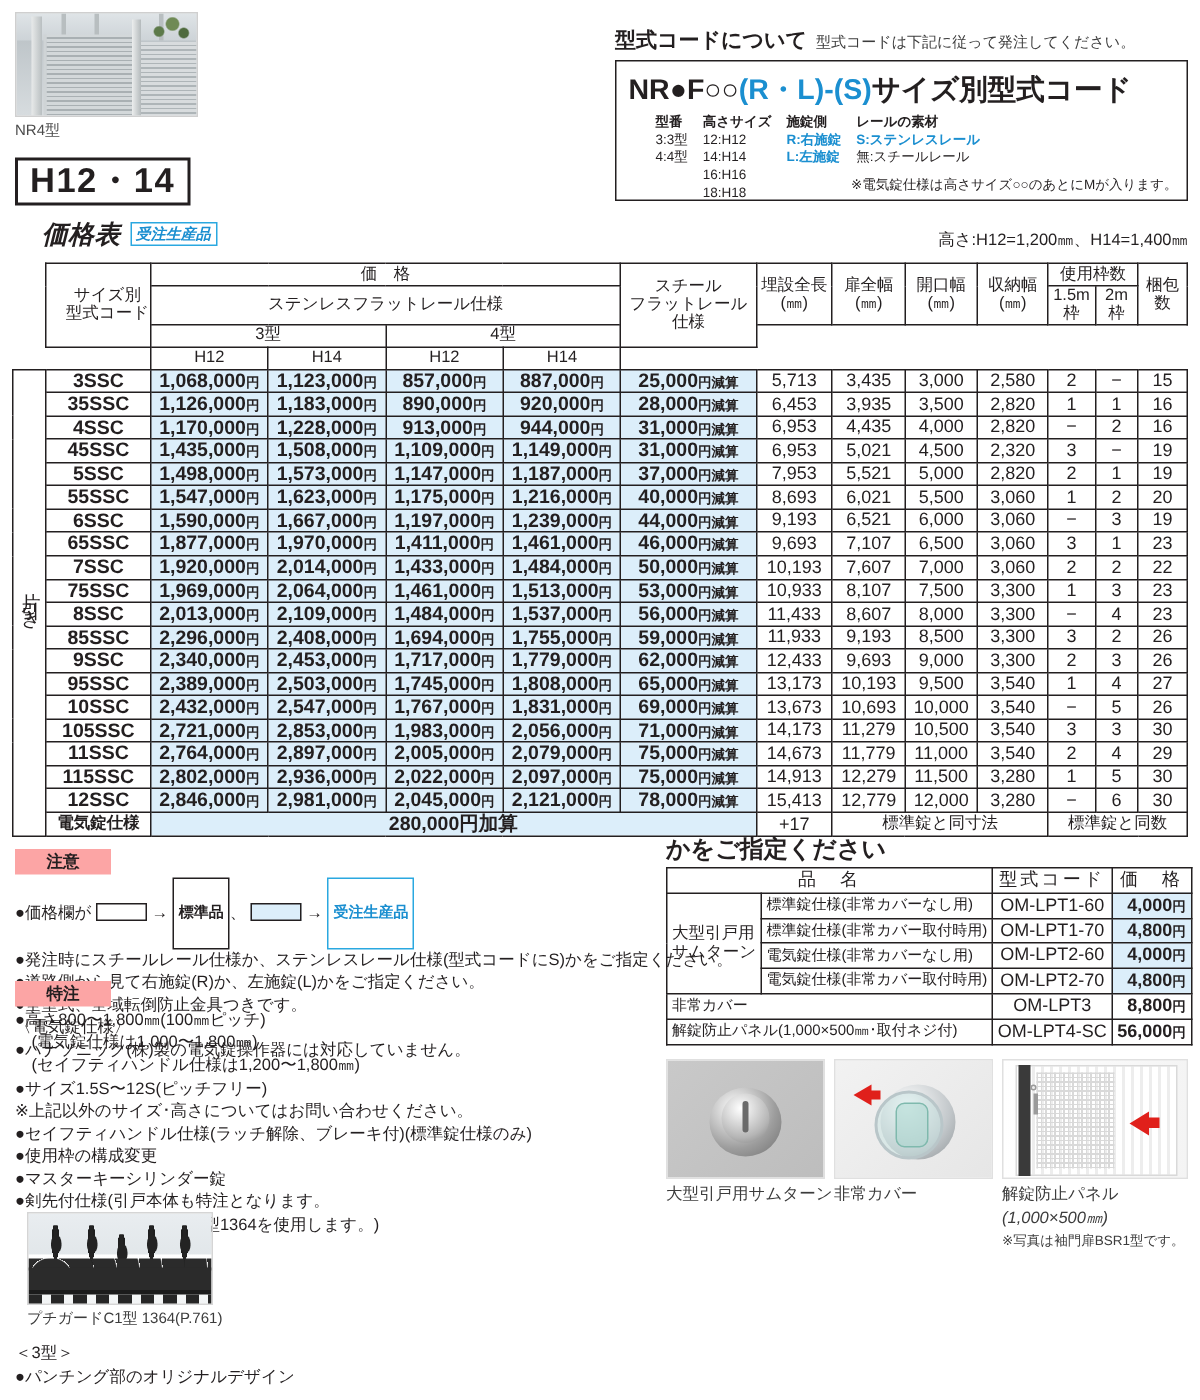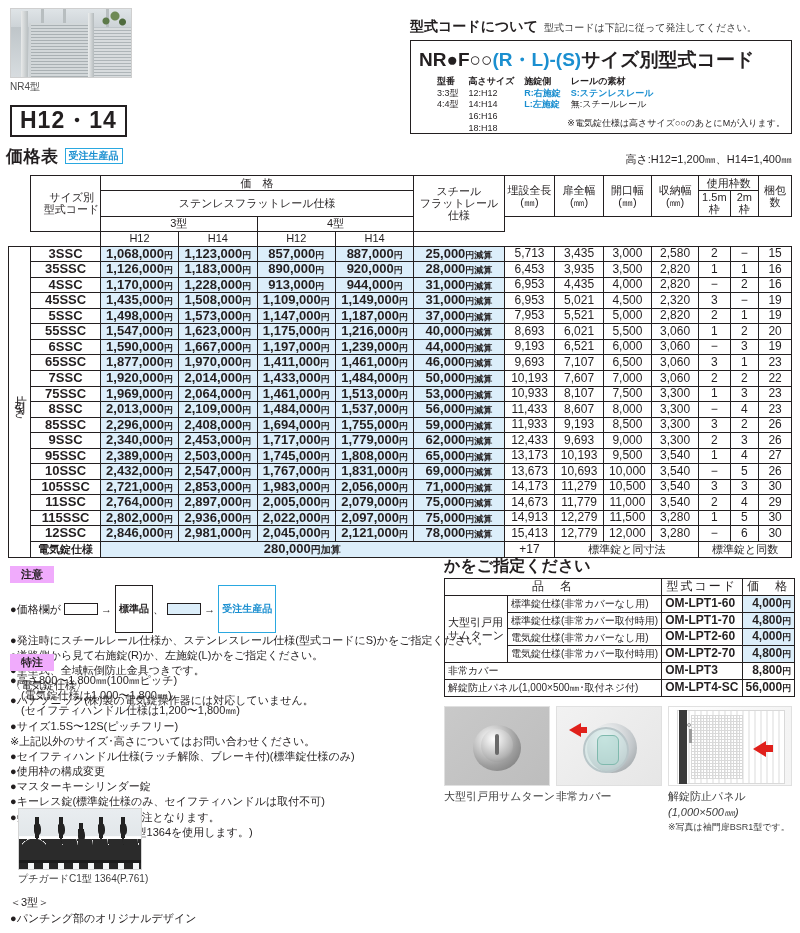--- a/index.html
+++ b/index.html
@@ -42,22 +42,22 @@
   .photo-caption { position:absolute; font-size:10px; color:#4b4b4b; }
   #photo-caption-nr4 { left:10px; top:80px; }
 
   
   #size-title {
     position:absolute; left:10px; top:105px;
     border:2px solid #231f20; padding:1px 8px 2px 8px;
     font-size:23px; font-weight:bold; letter-spacing:1px; line-height:1.08;
   }
   #price-table-title {
-    position:absolute; left:6px; top:145px;
-    font-size:17px; font-weight:bold; letter-spacing:0.5px;
+    position:absolute; left:28px; top:145px;
+    font-size:17px; font-weight:bold; letter-spacing:0.5px;font-style:italic;
   }
   .badge-order {
     display:inline-block; vertical-align:3px; margin-left:6px;
     border:1px solid #2aa8e0; color:#1b8fd0; background:#ffffff;
     font-size:10px; font-weight:bold; padding:0px 3px; letter-spacing:0;
   }
   #height-note {
     position:absolute; right:8px; top:152px; font-size:11px; color:#231f20;
   }
 
@@ -85,27 +85,27 @@
   td.steel { background:#dceefa; font-weight:bold; font-size:13px; text-align:right; padding-right:3px; }
   td.steel .sm { font-size:9px; font-weight:bold; }
   td.dim { font-size:12px; }
   td.num { font-size:12px; }
   td.vlabel {
     font-size:13px; writing-mode:vertical-rl; text-orientation:upright;
     letter-spacing:6px; width:26px; padding-top:4px;
   }
   tr.elec td.code-elec { font-size:11px; font-weight:bold; text-align:left; padding-left:3px; }
   td.elec-span { background:#dceefa; font-weight:bold; font-size:13px; }
-  td.elec-span .sm { font-size:10px; }
+  td.elec-span .sm { font-size:13px; }
   td.foot { font-size:11px; }
 
   
   .sect-label {
-    display:inline-block; background:#f0abfc; color:#231f20;
-    font-weight:bold; font-size:11px; padding:1px 11px; margin-bottom:2px;
+    display:inline-block; background:#fca5a5; color:#231f20;
+    font-weight:bold; font-size:11px; padding:1px 21px; margin-bottom:2px;
   }
   #notes-block { position:absolute; left:10px; top:566px; width:430px; }
   #spec-block { position:absolute; left:10px; top:654px; width:430px; }
   .note-line { font-size:11px; line-height:1.38; white-space:nowrap; }
   .note-line .blue { color:#0b7fc6; font-weight:bold; }
   .mini-box { display:inline-block; width:34px; height:12px; border:1px solid #231f20; vertical-align:-2px; background:#fff; }
   .mini-box.blue { background:#dceefa; }
   .mini-tag { display:inline-block; border:1px solid #231f20; font-size:10px; font-weight:bold; padding:16px 3px; vertical-align:1px; }
   .mini-tag.order { border-color:#2aa8e0; color:#1b8fd0; }
 
@@ -134,21 +134,21 @@
   #option-table {
     position:absolute; left:444px; top:578px; width:348px;
     border-collapse:collapse; font-size:11px;
   }
   #option-table th, #option-table td {
     border:1px solid #231f20; padding:1px 3px; height:16px; line-height:1.15; white-space:nowrap;
   }
   #option-table th { font-weight:normal; text-align:center; font-size:12px; letter-spacing:2px; }
   #option-table td.grp { text-align:left; font-size:11px; width:64px; }
   #option-table td.nm { text-align:left; font-size:10px; }
-  #option-table td.code { text-align:left; font-weight:bold; font-size:12px; width:84px; }
+  #option-table td.code { text-align:center; font-weight:normal; font-size:12px; width:84px; }
   #option-table td.pr { text-align:right; font-weight:bold; font-size:12px; width:56px; background:#dceefa; }
   #option-table td.pr .yen { font-size:9px; }
   #option-table td.pr.white { background:#ffffff; }
 
   
   .opt-photo { position:absolute; height:80px; border:1px solid #e0e0e0; overflow:hidden; }
   #opt-photo-1 { left:444px; top:706px; width:106px; background:linear-gradient(135deg,#c9c9c9,#bdbdbd); }
   #opt-photo-2 { left:556px; top:706px; width:106px; background:linear-gradient(135deg,#f2f2f2,#e6e6e6); }
   #opt-photo-3 { left:668px; top:706px; width:124px; background:linear-gradient(to right,#ffffff,#f4f4f4); }
   .knob { position:absolute; border-radius:50%; }
@@ -647,21 +647,20 @@
     <div class="sect-label">特注</div>
     <div id="spec-lines">
         <div class="note-line">●高さ800〜1,800㎜(100㎜ピッチ)</div>
         <div class="note-line">　(電気錠仕様は1,000〜1,800㎜)</div>
         <div class="note-line">　(セイフティハンドル仕様は1,200〜1,800㎜)</div>
         <div class="note-line">●サイズ1.5S〜12S(ピッチフリー)</div>
         <div class="note-line">※上記以外のサイズ･高さについてはお問い合わせください。</div>
         <div class="note-line">●セイフティハンドル仕様(ラッチ解除、ブレーキ付)(標準錠仕様のみ)</div>
         <div class="note-line">●使用枠の構成変更</div>
         <div class="note-line">●マスターキーシリンダー錠</div>
-        <div class="note-line">●キーレス錠(標準錠仕様のみ、セイフティハンドルは取付不可)</div>
         <div class="note-line">●剣先付仕様(引戸本体も特注となります。</div>
         <div class="note-line">　剣先にはプチガードC1型1364を使用します。)</div>
       </div>
   </div>
 
   <div id="puchi-photo">
     <div class="spike" style="left:14px"></div>
     <div class="spike" style="left:38px"></div>
     <div class="spike" style="left:58px;top:14px;height:24px"></div>
     <div class="spike" style="left:78px"></div>

